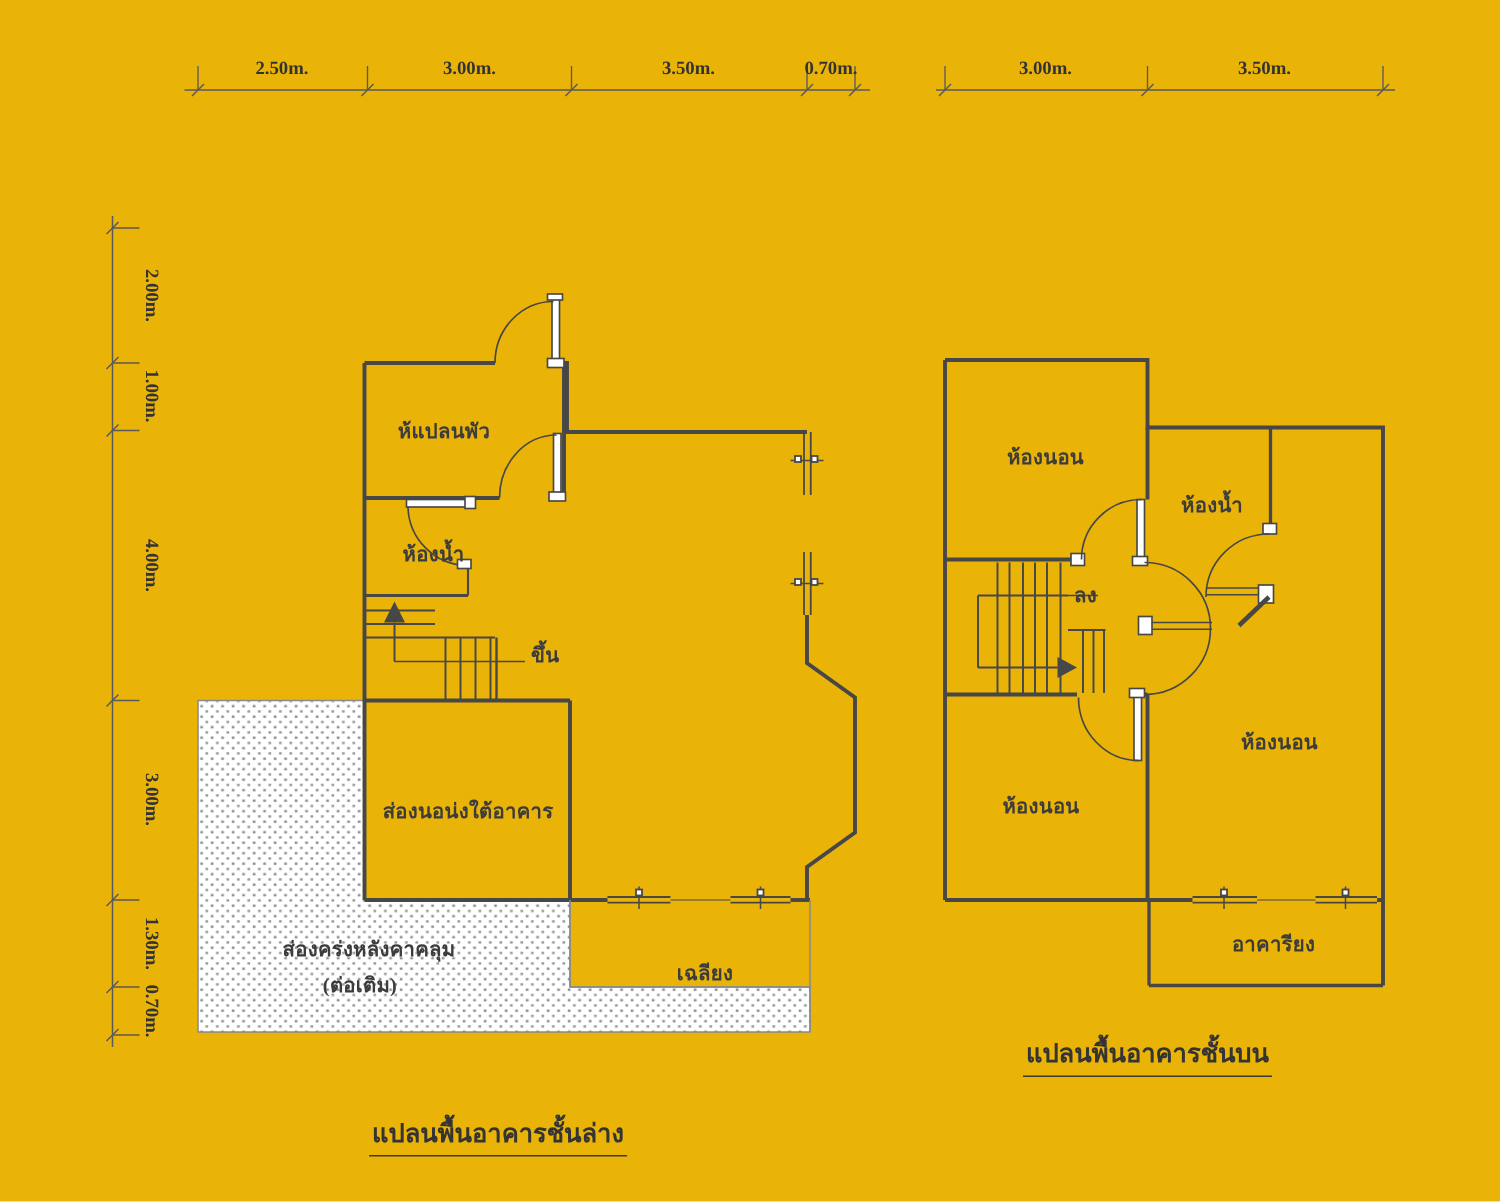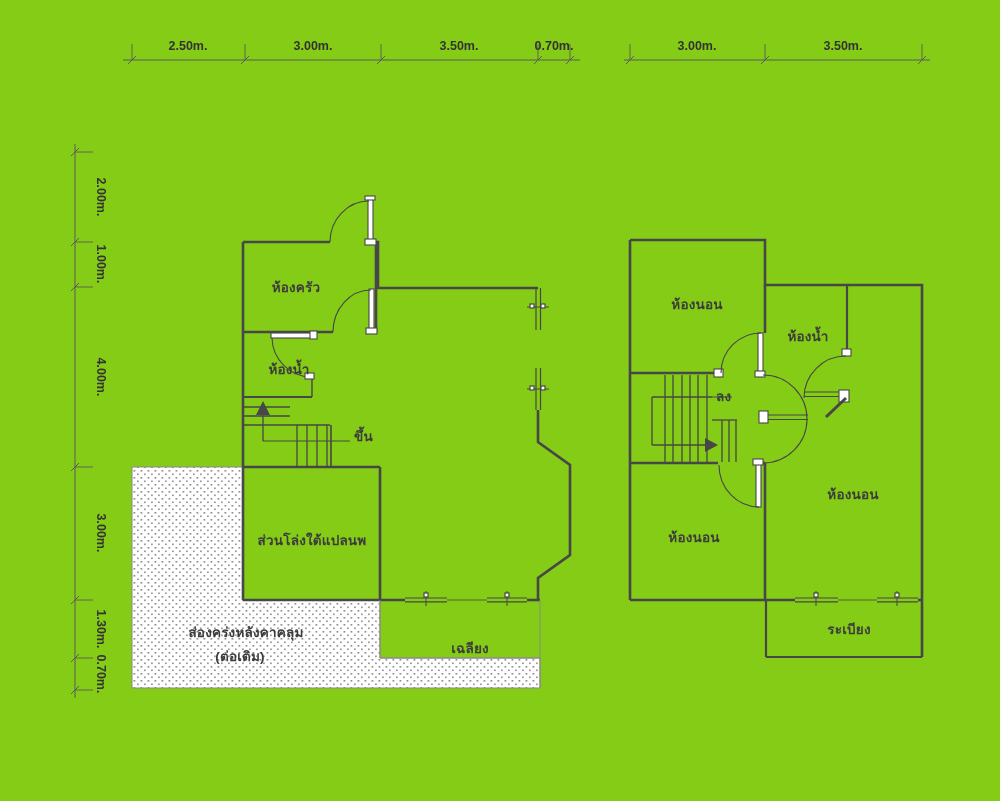--- a/index.html
+++ b/index.html
@@ -1,17 +1,17 @@
 <!DOCTYPE html>
 <html><head>
 <meta charset="utf-8">
 <style>
   html,body{margin:0;padding:0;background:#ffffff;}
-  #canvas{position:relative;width:1000px;height:801px;background:#84cc16;overflow:hidden;
-          font-family:Liberation Sans, sans-serif;text-align:right;}
+  #canvas{position:relative;width:1000px;height:801px;background:#eab308;overflow:hidden;
+          font-family:Liberation Serif, serif;text-align:right;}
   #plan-svg{position:absolute;left:0;top:0;}
   .lbl{position:absolute;transform:translate(-50%,-50%);white-space:nowrap;
        color:#3c3c3c;font-weight:600;font-size:13.5px;letter-spacing:0.2px;}
   .dim{position:absolute;transform:translate(-50%,-50%);white-space:nowrap;
        color:#333;font-weight:bold;font-size:12.5px;}
   .dim.vert{transform:translate(-50%,-50%) rotate(90deg);}
   .plan-title{position:absolute;transform:translate(-50%,-50%);white-space:nowrap;
        color:#343434;font-weight:bold;font-size:17px;border-bottom:1.6px solid #3a3a3a;
        padding:0 2px 2px 2px;}
   .leftpos{transform:translate(0,-50%);}
@@ -191,28 +191,30 @@
 <div class="dim" style="left:697px;top:46px">3.00m.</div>
 <div class="dim" style="left:843px;top:46px">3.50m.</div>
 
 <div class="dim vert" style="left:101px;top:197px">2.00m.</div>
 <div class="dim vert" style="left:101px;top:264px">1.00m.</div>
 <div class="dim vert" style="left:101px;top:377px">4.00m.</div>
 <div class="dim vert" style="left:101px;top:533px">3.00m.</div>
 <div class="dim vert" style="left:101px;top:629px">1.30m.</div>
 <div class="dim vert" style="left:101px;top:674px">0.70m.</div>
 
-<div class="lbl" style="left:296px;top:287px">ห้องครัว</div>
+<div class="lbl" style="left:296px;top:287px">ห้แปลนพัว</div>
 <div class="lbl" style="left:289px;top:369px">ห้องน้ำ</div>
 <div class="lbl leftpos" style="left:354px;top:436px;transform:translate(0,-50%)">ขึ้น</div>
-<div class="lbl" style="left:312px;top:540px">ส่วนโล่งใต้แปลนพ</div>
+<div class="lbl" style="left:312px;top:540px">ส่องนอน่งใต้อาคาร</div>
 <div class="lbl" style="left:246px;top:632px">ส่องคร่งหลังคาคลุม</div>
 <div class="lbl" style="left:240px;top:656px">(ต่อเติม)</div>
 <div class="lbl" style="left:470px;top:648px">เฉลียง</div>
+<div class="plan-title" style="left:332px;top:756px">แปลนพื้นอาคารชั้นล่าง</div>
 
 <div class="lbl" style="left:697px;top:304px">ห้องนอน</div>
 <div class="lbl" style="left:808px;top:336px">ห้องน้ำ</div>
 <div class="lbl leftpos" style="left:716px;top:396px;transform:translate(0,-50%)">ลง</div>
 <div class="lbl" style="left:694px;top:537px">ห้องนอน</div>
 <div class="lbl" style="left:853px;top:494px">ห้องนอน</div>
-<div class="lbl" style="left:849px;top:629px">ระเบียง</div>
+<div class="lbl" style="left:849px;top:629px">อาคารียง</div>
+<div class="plan-title" style="left:765px;top:703px">แปลนพื้นอาคารชั้นบน</div>
 
 </div>
 
 </body></html>

